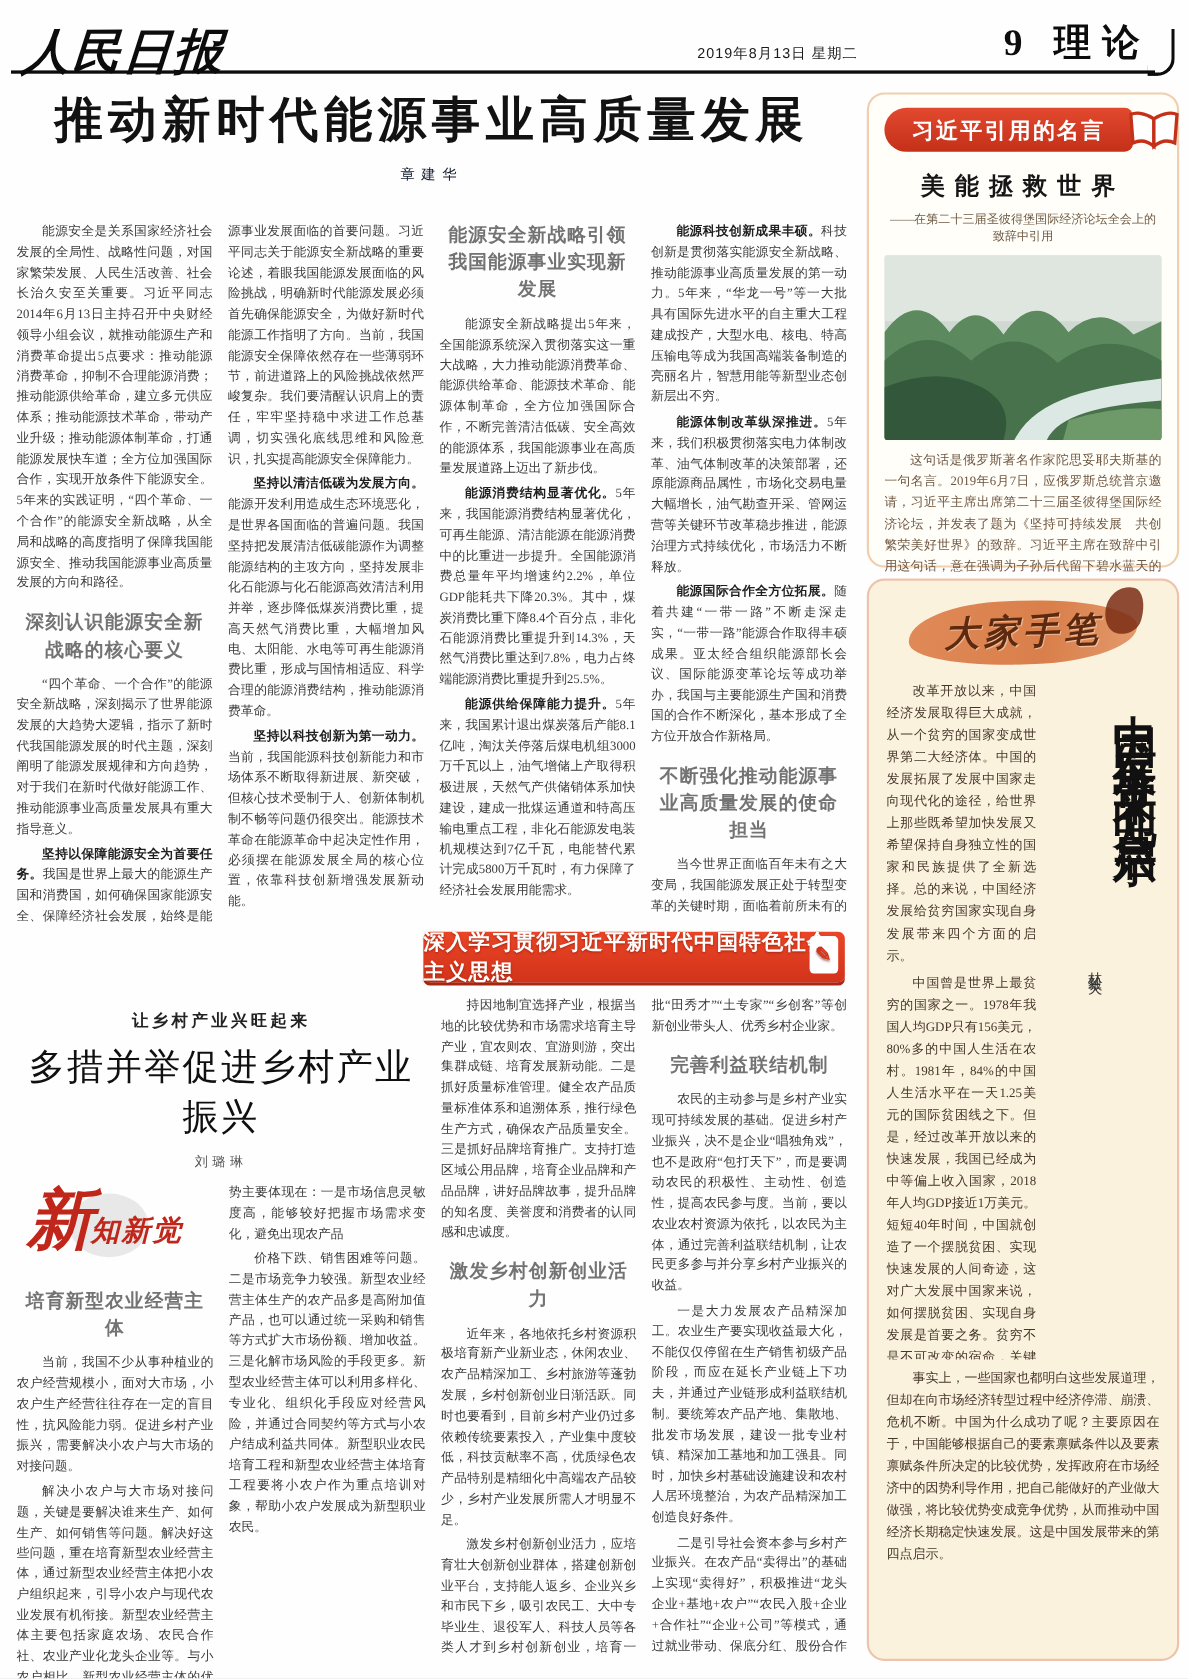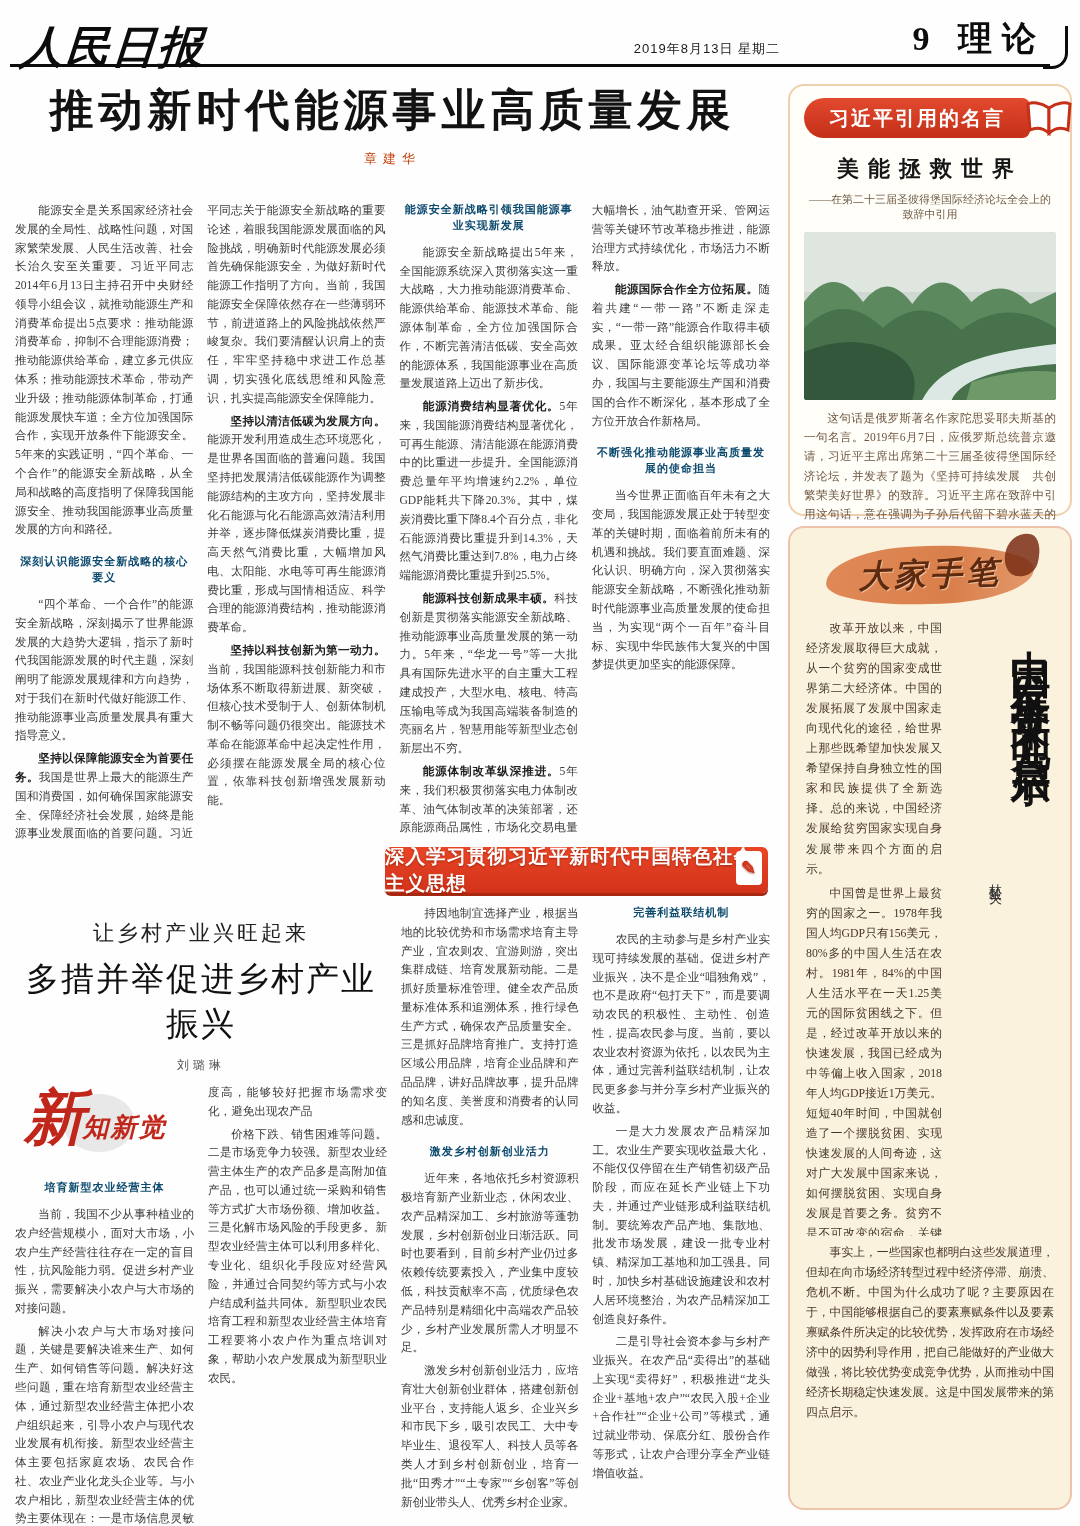--- a/index.html
+++ b/index.html
@@ -10,40 +10,40 @@
             letter-spacing:2px;color:#0c0c0c;transform:skewX(-4deg);}
   .hdr-date{position:absolute;right:300px;top:40px;font-size:13px;color:#1a1a1a;font-family:"Liberation Sans",sans-serif;letter-spacing:1px;}
   .hdr-page{position:absolute;right:34px;top:16px;font-size:34px;font-weight:bold;color:#0c0c0c;letter-spacing:10px;}
   .hdr-rule{position:absolute;left:10px;top:64px;width:1040px;height:0;border-top:3px solid #0c0c0c;}
   .hdr-corner{position:absolute;right:12px;top:26px;width:22px;height:40px;
               border-right:3px solid #0c0c0c;border-bottom:3px solid #0c0c0c;border-bottom-right-radius:16px;}
   
   .e-head{position:absolute;left:15px;top:86px;width:755px;text-align:center;}
   .e-title{font-family:"Liberation Sans","DejaVu Sans",sans-serif;font-weight:800;font-size:44px;
            letter-spacing:5px;color:#121212;line-height:1.1;}
-  .e-author{margin-top:16px;font-size:13px;letter-spacing:6px;color:#c2410c;}
+  .e-author{margin-top:16px;font-size:13px;letter-spacing:6px;color:#0f172a;}
   .cols{position:absolute;left:15px;top:202px;width:755px;height:645px;
         column-count:4;column-gap:14px;column-fill:auto;overflow:hidden;}
   .para{margin:0 0 4px 0;font-size:11.6px;line-height:1.62;text-align:justify;text-indent:2em;color:#3a3a3a;}
   .para b{color:#1f1f1f;}
   .subhead{break-inside:avoid;font-family:Liberation Serif, serif;font-weight:bold;
-           font-size:11px;color:#0c4a6e;text-align:center;line-height:1.45;margin:14px 4px 10px 4px;letter-spacing:1px;}
+           font-size:17px;color:#737373;text-align:center;line-height:1.45;margin:14px 4px 10px 4px;letter-spacing:1px;}
   
   .banner{position:absolute;left:385px;top:847px;width:383px;height:46px;background:linear-gradient(180deg,#ea4526,#d2331a);
           border-radius:6px;box-shadow:0 3px 0 #a82812;display:flex;align-items:center;justify-content:center;}
   .banner span{color:#fff;font-family:"Liberation Sans",sans-serif;font-weight:bold;font-size:19.5px;letter-spacing:1px;
                text-shadow:0 1px 2px rgba(120,20,0,.6);}
   .banner .pen{position:absolute;right:6px;top:4px;width:26px;height:34px;background:#fff;border-radius:4px;
                display:flex;align-items:center;justify-content:center;color:#d2331a;font-size:18px;}
   
   .bottom{position:absolute;left:15px;top:905px;width:755px;height:611px;display:flex;gap:14px;}
   .b-left{width:372px;}
   .b-right{flex:1;height:611px;column-count:2;column-gap:14px;column-fill:auto;overflow:hidden;}
   .r-head{text-align:center;margin-top:14px;}
-  .r-kicker{font-size:21px;font-weight:normal;letter-spacing:3px;color:#222;}
+  .r-kicker{font-size:15px;font-weight:bold;letter-spacing:3px;color:#222;}
   .r-title{font-size:33px;font-weight:normal;letter-spacing:2px;color:#101010;margin-top:10px;}
   .r-author{font-size:12px;letter-spacing:4px;color:#555;margin-top:10px;}
   .b-left .cols2{margin-top:10px;height:460px;column-count:2;column-gap:14px;column-fill:auto;overflow:hidden;}
   .xzxj{break-inside:avoid;width:160px;height:78px;margin:4px auto 10px auto;position:relative;text-align:left;}
   .xzxj .halo{position:absolute;left:38px;top:6px;width:72px;height:58px;background:#e8e8e8;border-radius:50%;}
   .xzxj .big{position:relative;font-size:60px;font-weight:bold;font-style:italic;color:#c0271a;line-height:1;}
   .xzxj .rest{position:absolute;left:58px;top:22px;font-size:26px;font-weight:bold;font-style:italic;color:#c0271a;letter-spacing:2px;}
   
   .qbox{position:absolute;left:788px;top:84px;width:284px;height:432px;background:#fffef9;
         border:2px solid #f0cfae;border-radius:16px;box-sizing:border-box;padding:12px 14px;}
@@ -96,20 +96,21 @@
   <div class="cols" data-blocks="energy_article.blocks">
       <p class="para">能源安全是关系国家经济社会发展的全局性、战略性问题，对国家繁荣发展、人民生活改善、社会长治久安至关重要。习近平同志2014年6月13日主持召开中央财经领导小组会议，就推动能源生产和消费革命提出5点要求：推动能源消费革命，抑制不合理能源消费；推动能源供给革命，建立多元供应体系；推动能源技术革命，带动产业升级；推动能源体制革命，打通能源发展快车道；全方位加强国际合作，实现开放条件下能源安全。5年来的实践证明，“四个革命、一个合作”的能源安全新战略，从全局和战略的高度指明了保障我国能源安全、推动我国能源事业高质量发展的方向和路径。</p>
       <div class="subhead">深刻认识能源安全新战略的核心要义</div>
       <p class="para">“四个革命、一个合作”的能源安全新战略，深刻揭示了世界能源发展的大趋势大逻辑，指示了新时代我国能源发展的时代主题，深刻阐明了能源发展规律和方向趋势，对于我们在新时代做好能源工作、推动能源事业高质量发展具有重大指导意义。</p>
       <p class="para"><b>坚持以保障能源安全为首要任务。</b>我国是世界上最大的能源生产国和消费国，如何确保国家能源安全、保障经济社会发展，始终是能源事业发展面临的首要问题。习近平同志关于能源安全新战略的重要论述，着眼我国能源发展面临的风险挑战，明确新时代能源发展必须首先确保能源安全，为做好新时代能源工作指明了方向。当前，我国能源安全保障依然存在一些薄弱环节，前进道路上的风险挑战依然严峻复杂。我们要清醒认识肩上的责任，牢牢坚持稳中求进工作总基调，切实强化底线思维和风险意识，扎实提高能源安全保障能力。</p>
       <p class="para"><b>坚持以清洁低碳为发展方向。</b>能源开发利用造成生态环境恶化，是世界各国面临的普遍问题。我国坚持把发展清洁低碳能源作为调整能源结构的主攻方向，坚持发展非化石能源与化石能源高效清洁利用并举，逐步降低煤炭消费比重，提高天然气消费比重，大幅增加风电、太阳能、水电等可再生能源消费比重，形成与国情相适应、科学合理的能源消费结构，推动能源消费革命。</p>
       <p class="para"><b>坚持以科技创新为第一动力。</b>当前，我国能源科技创新能力和市场体系不断取得新进展、新突破，但核心技术受制于人、创新体制机制不畅等问题仍很突出。能源技术革命在能源革命中起决定性作用，必须摆在能源发展全局的核心位置，依靠科技创新增强发展新动能。</p>
       <div class="subhead">能源安全新战略引领我国能源事业实现新发展</div>
       <p class="para">能源安全新战略提出5年来，全国能源系统深入贯彻落实这一重大战略，大力推动能源消费革命、能源供给革命、能源技术革命、能源体制革命，全方位加强国际合作，不断完善清洁低碳、安全高效的能源体系，我国能源事业在高质量发展道路上迈出了新步伐。</p>
       <p class="para"><b>能源消费结构显著优化。</b>5年来，我国能源消费结构显著优化，可再生能源、清洁能源在能源消费中的比重进一步提升。全国能源消费总量年平均增速约2.2%，单位GDP能耗共下降20.3%。其中，煤炭消费比重下降8.4个百分点，非化石能源消费比重提升到14.3%，天然气消费比重达到7.8%，电力占终端能源消费比重提升到25.5%。</p>
+      <p class="para"><b>能源供给保障能力提升。</b>5年来，我国累计退出煤炭落后产能8.1亿吨，淘汰关停落后煤电机组3000万千瓦以上，油气增储上产取得积极进展，天然气产供储销体系加快建设，建成一批煤运通道和特高压输电重点工程，非化石能源发电装机规模达到7亿千瓦，电能替代累计完成5800万千瓦时，有力保障了经济社会发展用能需求。</p>
       <p class="para"><b>能源科技创新成果丰硕。</b>科技创新是贯彻落实能源安全新战略、推动能源事业高质量发展的第一动力。5年来，“华龙一号”等一大批具有国际先进水平的自主重大工程建成投产，大型水电、核电、特高压输电等成为我国高端装备制造的亮丽名片，智慧用能等新型业态创新层出不穷。</p>
       <p class="para"><b>能源体制改革纵深推进。</b>5年来，我们积极贯彻落实电力体制改革、油气体制改革的决策部署，还原能源商品属性，市场化交易电量大幅增长，油气勘查开采、管网运营等关键环节改革稳步推进，能源治理方式持续优化，市场活力不断释放。</p>
       <p class="para"><b>能源国际合作全方位拓展。</b>随着共建“一带一路”不断走深走实，“一带一路”能源合作取得丰硕成果。亚太经合组织能源部长会议、国际能源变革论坛等成功举办，我国与主要能源生产国和消费国的合作不断深化，基本形成了全方位开放合作新格局。</p>
       <div class="subhead">不断强化推动能源事业高质量发展的使命担当</div>
       <p class="para">当今世界正面临百年未有之大变局，我国能源发展正处于转型变革的关键时期，面临着前所未有的机遇和挑战。我们要直面难题、深化认识、明确方向，深入贯彻落实能源安全新战略，不断强化推动新时代能源事业高质量发展的使命担当，为实现“两个一百年”奋斗目标、实现中华民族伟大复兴的中国梦提供更加坚实的能源保障。</p>
     </div>
 
   <div class="banner">
     <span>深入学习贯彻习近平新时代中国特色社会主义思想</span>
     <span class="pen">✎</span>

